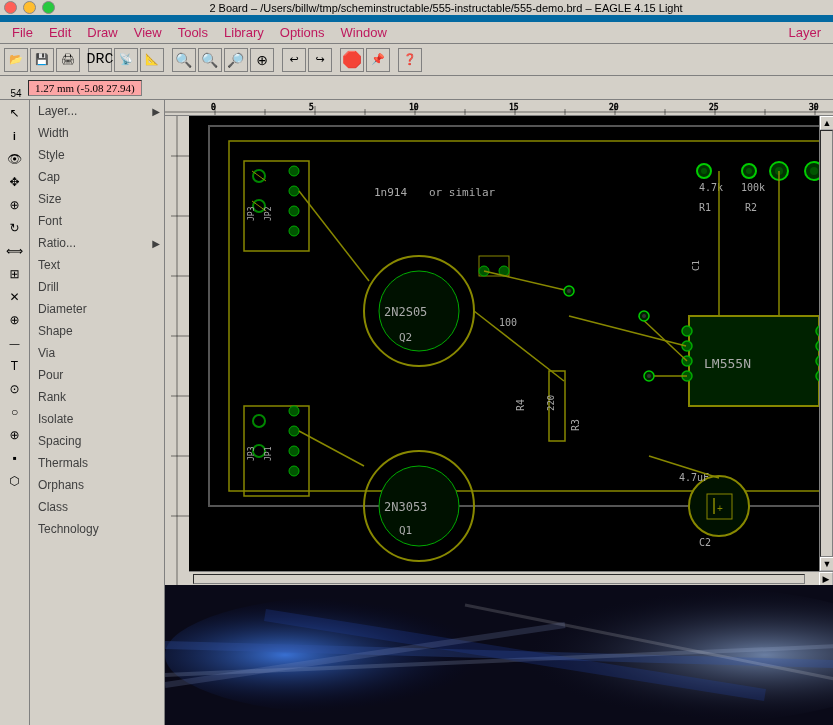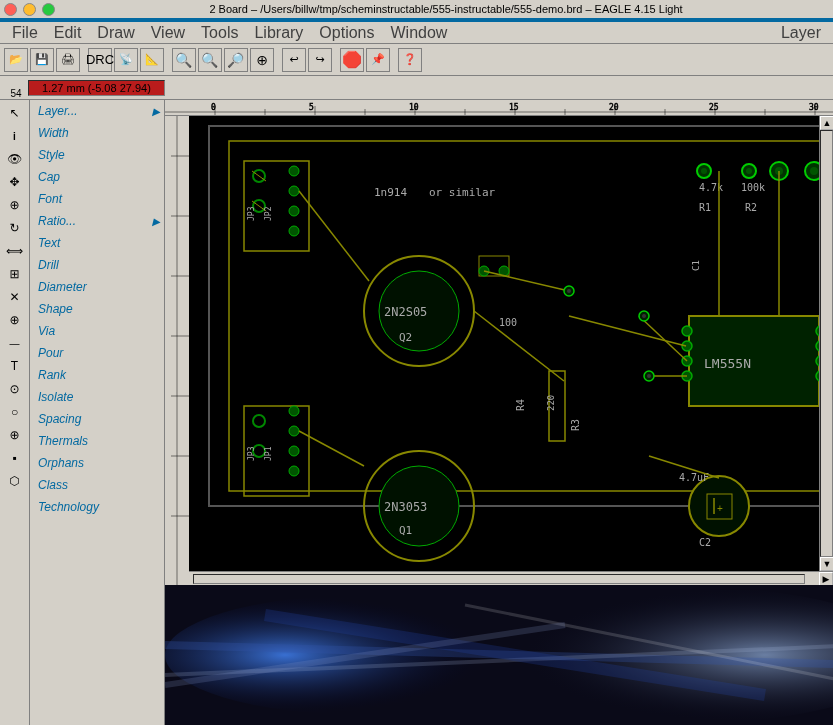--- a/index.html
+++ b/index.html
@@ -5,21 +5,21 @@
     * { margin: 0; padding: 0; box-sizing: border-box; }
     body { width: 833px; height: 725px; background: #d4d0c8; font-family: 'Arial', sans-serif; font-size: 12px; overflow: hidden; }
 
     
     .title-bar {
       background: #d4d0c8;
       height: 22px;
       display: flex;
       align-items: center;
       padding: 0 4px;
-      border-bottom: 4px solid #0369a1;
+      border-bottom: 7px solid #0369a1;
     }
     .title-bar-buttons { display: flex; gap: 6px; align-items: center; margin-right: 8px; }
     .tb-btn {
       width: 13px; height: 13px; border-radius: 50%; border: 1px solid #888;
       display: inline-block;
     }
     .tb-btn.close { background: #ff5f56; }
     .tb-btn.min { background: #ffbd2e; }
     .tb-btn.max { background: #27c93f; }
     .title-text { font-size: 11px; color: #000; flex: 1; text-align: center; }
@@ -28,22 +28,22 @@
     .menu-bar {
       background: #d4d0c8;
       height: 22px;
       display: flex;
       align-items: center;
       padding: 0 4px;
       border-bottom: 1px solid #808080;
     }
     .menu-item {
       padding: 2px 8px;
-      font-size: 16px;
-      color: #404040;
+      font-size: 13px;
+      color: #be185d;
       cursor: pointer;
     }
 
     
     .toolbar {
       background: #d4d0c8;
       height: 32px;
       display: flex;
       align-items: center;
       padding: 2px 4px;
@@ -62,25 +62,25 @@
     
     .status-bar {
       background: #d4d0c8;
       height: 24px;
       display: flex;
       align-items: center;
       padding: 0 4px;
       border-bottom: 1px solid #808080;
     }
     .status-coord {
-      background: #b91c1c;
+      background: #fca5a5;
       border: 1px inset #808080;
-      padding: 1px 13px;
+      padding: 1px 6px;
       font-size: 11px;
-      font-family: Liberation Sans, sans-serif;
+      font-family: Liberation Serif, serif;
     }
 
     
     .main-layout {
       display: flex;
       height: calc(725px - 22px - 22px - 32px - 24px);
     }
 
     
     .left-toolbar {
@@ -110,23 +110,22 @@
     }
 
     
     .ctx-item {
       display: flex;
       align-items: center;
       padding: 2px 4px 2px 8px;
       font-size: 12px;
       cursor: pointer;
       white-space: nowrap;
-      color: #0369a1;
+      color: #404040;
       height: 22px;
-      font-style: italic;
     }
     .ctx-item .ctx-arrow {
       margin-left: auto;
       font-size: 10px;
     }
 
     .pcb-canvas {
       flex: 1;
       background: #000;
       position: relative;
@@ -236,21 +235,21 @@
   <span class="menu-item">Window</span>
   <span style="flex:1"></span>
   <span class="menu-item">Layer</span>
 </div>
 
 <div class="toolbar">
   <div class="tb-icon">📂</div>
   <div class="tb-icon">💾</div>
   <div class="tb-icon">🖨</div>
   <div class="tb-sep"></div>
-  <div class="tb-icon" style="font-size:13px;">DRC</div>
+  <div class="tb-icon" style="font-size:15px;font-family:Liberation Mono, monospace;">DRC</div>
   <div class="tb-icon">📡</div>
   <div class="tb-icon">📐</div>
   <div class="tb-sep"></div>
   <div class="tb-icon" style="font-size:14px;">🔍</div>
   <div class="tb-icon" style="font-size:14px;">🔍</div>
   <div class="tb-icon" style="font-size:14px;">🔎</div>
   <div class="tb-icon" style="font-size:14px;">⊕</div>
   <div class="tb-sep"></div>
   <div class="tb-icon">↩</div>
   <div class="tb-icon">↪</div>
@@ -294,20 +293,23 @@
       <span class="ctx-arrow">▶</span>
     </div>
     <div class="ctx-item">
         <span>Width</span>
       </div>
     <div class="ctx-item">
         <span>Style</span>
       </div>
     <div class="ctx-item">
         <span>Cap</span>
+      </div>
+    <div class="ctx-item">
+        <span>Size</span>
       </div>
     <div class="ctx-item">
         <span>Font</span>
       </div>
     <div class="ctx-item">
       <span>Ratio...</span>
       <span class="ctx-arrow">▶</span>
     </div>
     <div class="ctx-item">
         <span>Text</span>

